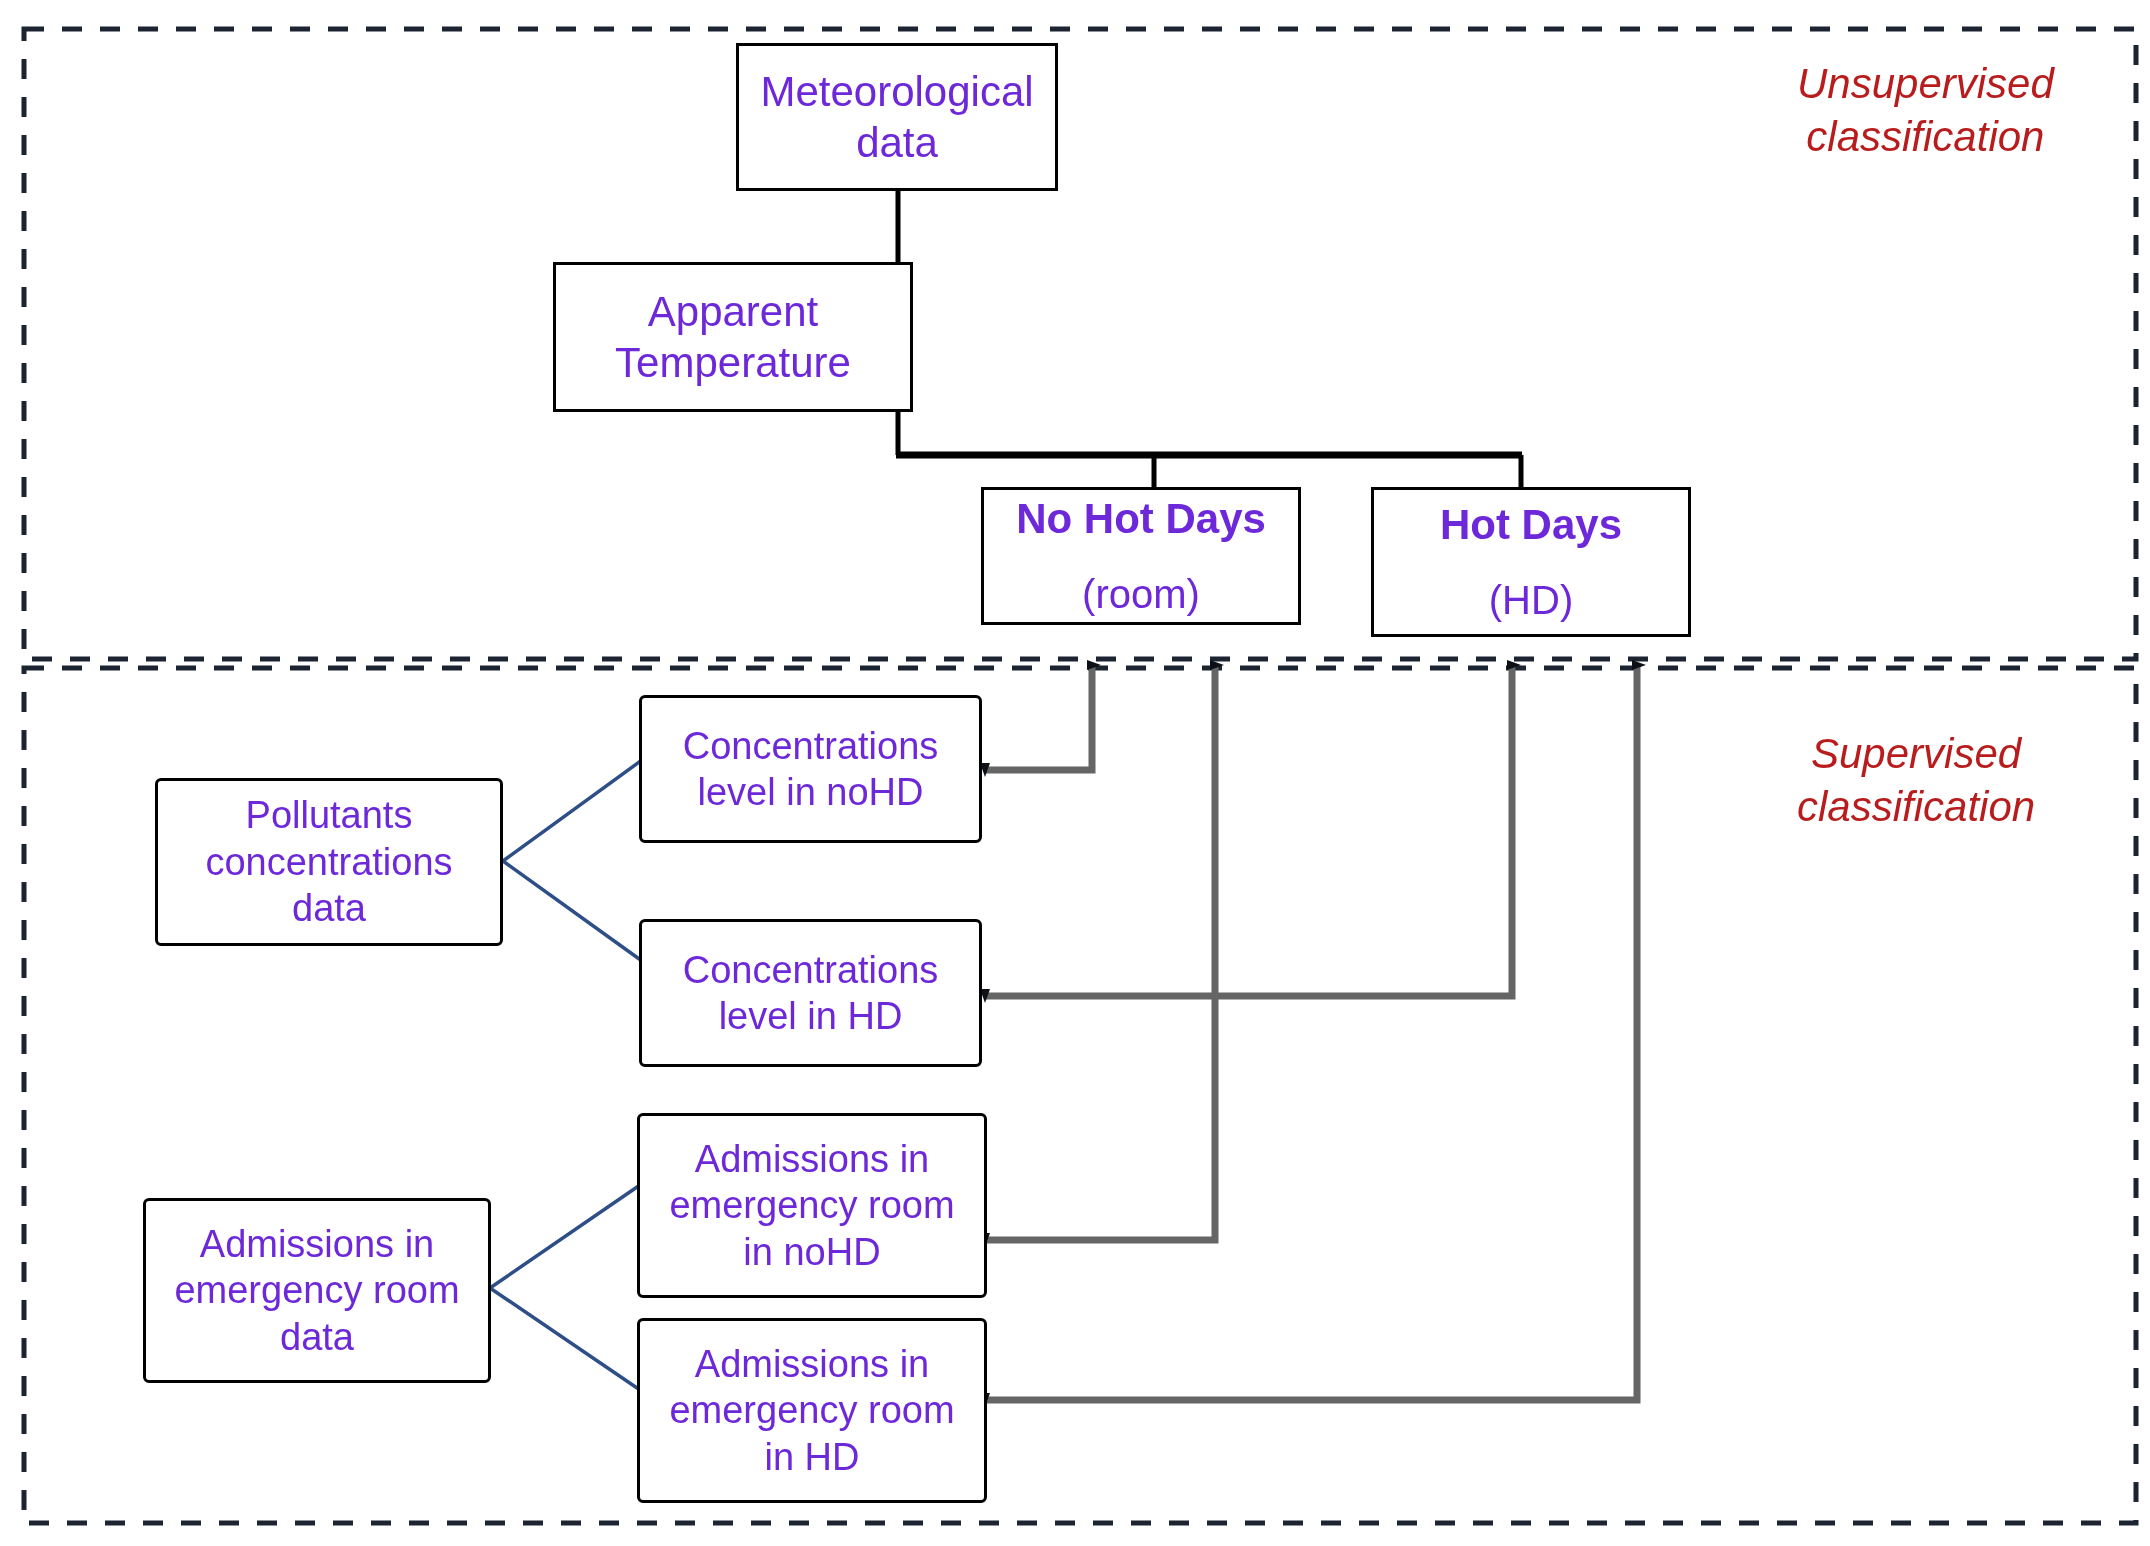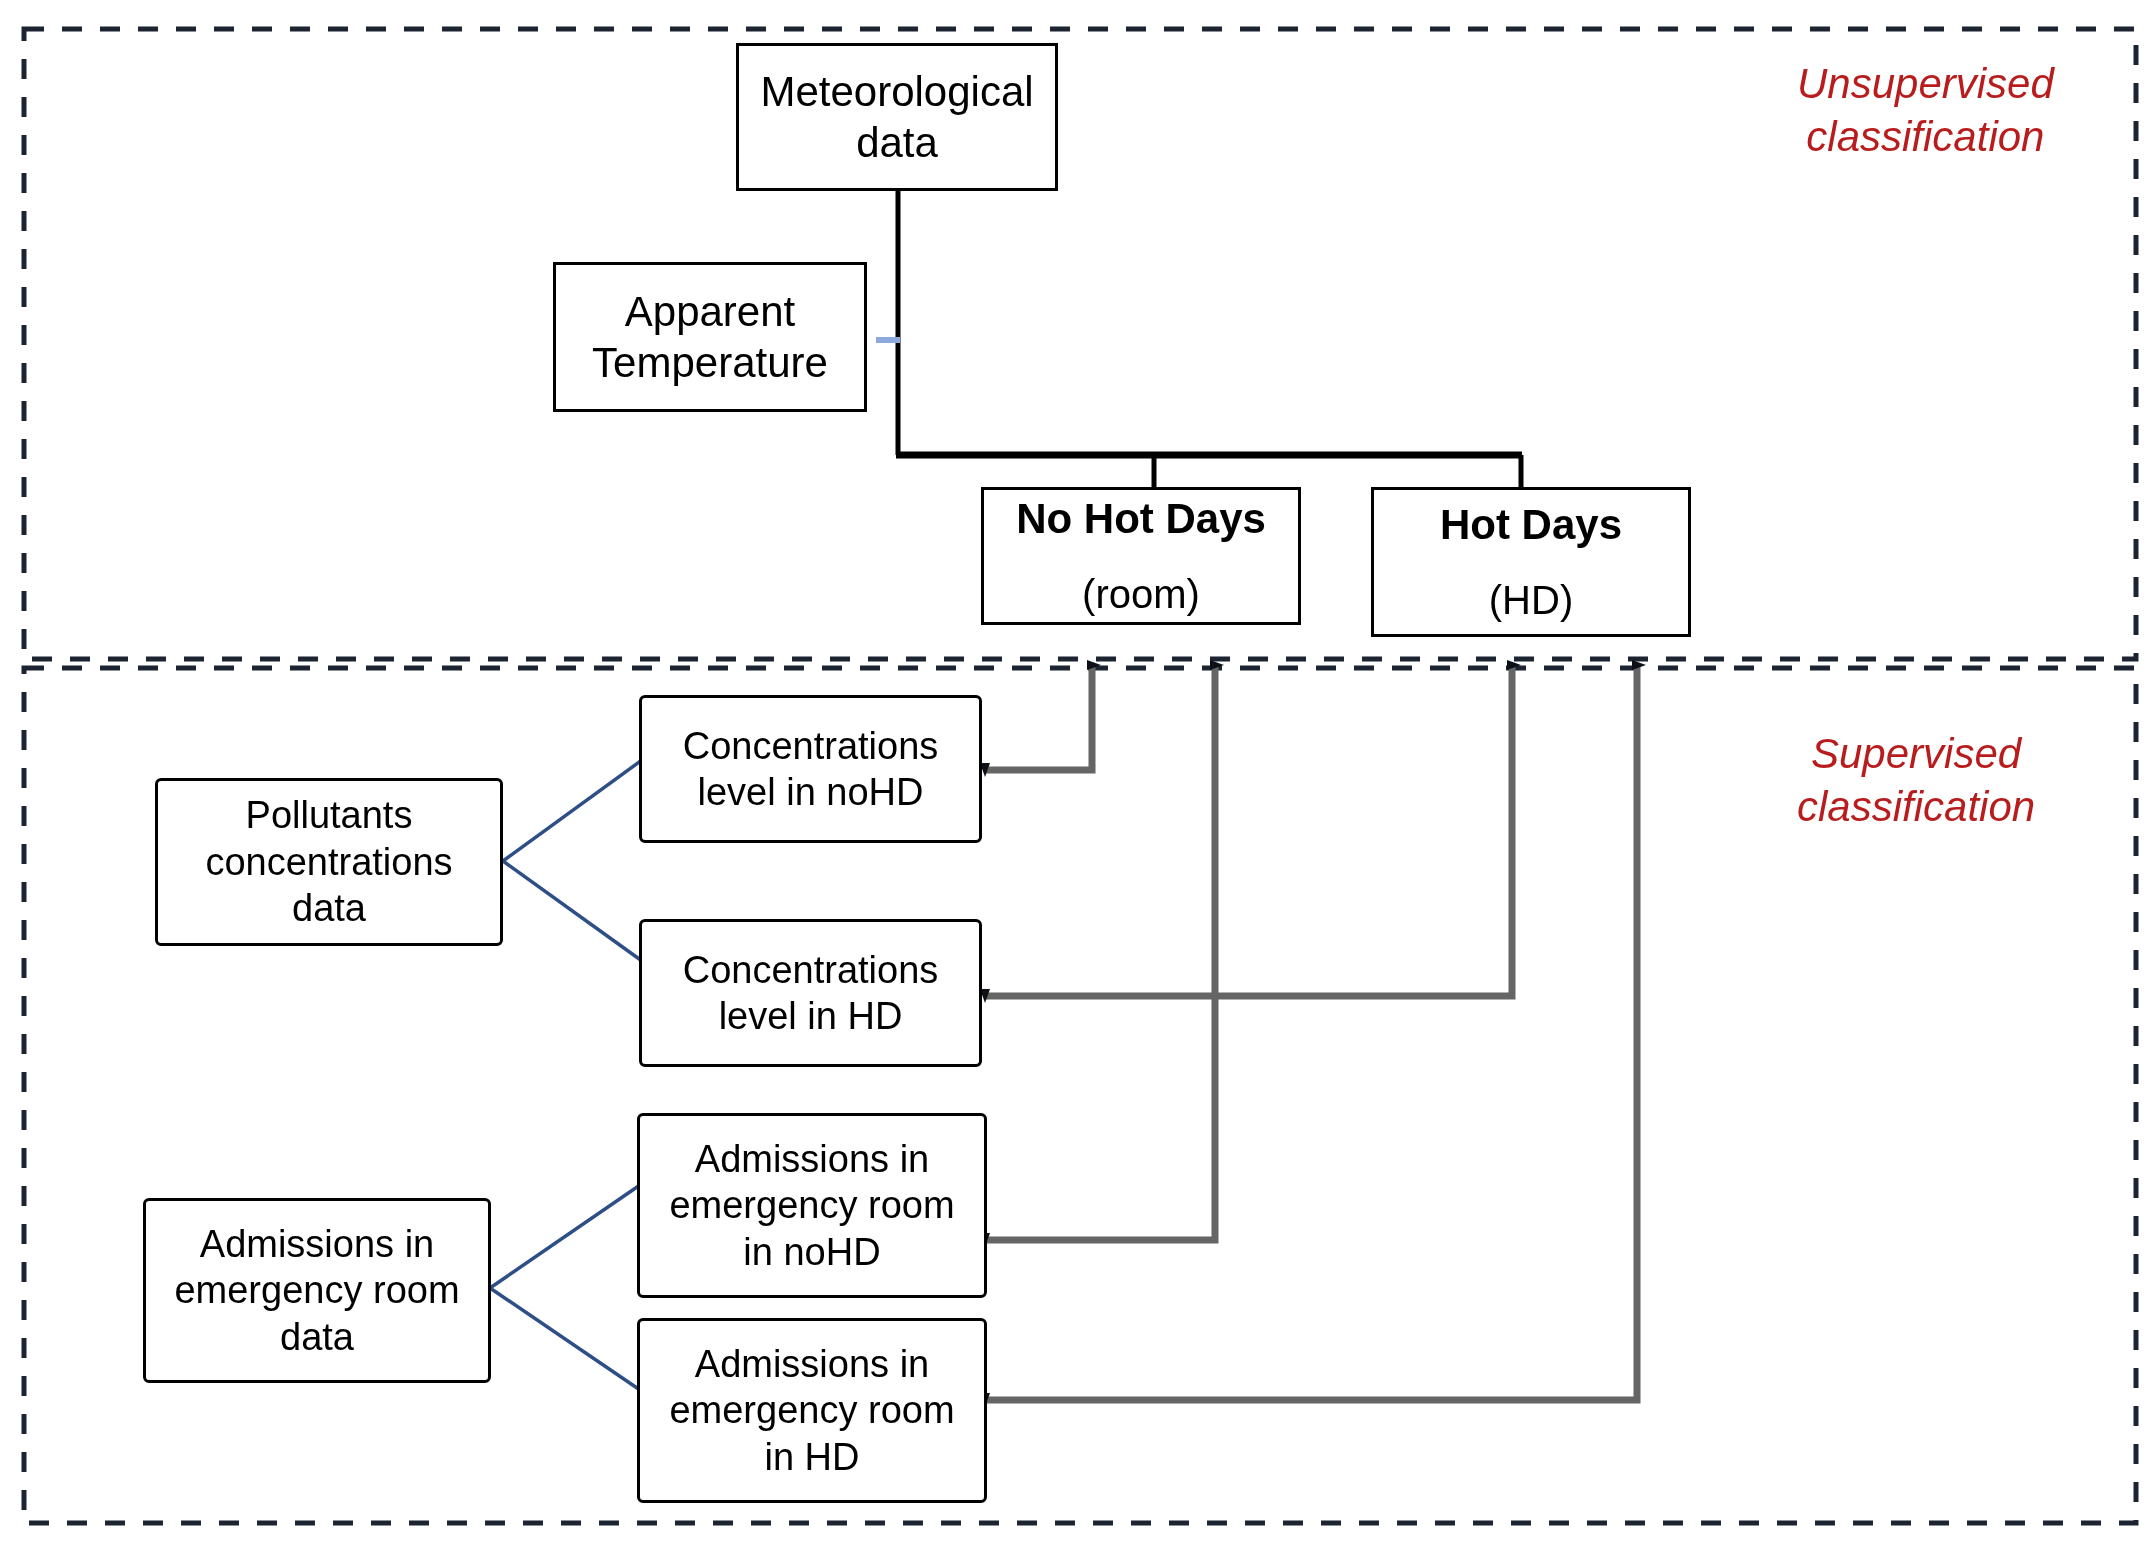--- a/index.html
+++ b/index.html
@@ -28,21 +28,21 @@
   .node {
     position: absolute;
     box-sizing: border-box;
     background: #ffffff;
     border: 3px solid #000000;
     display: flex;
     flex-direction: column;
     align-items: center;
     justify-content: center;
     text-align: center;
-    color: #000000;
+    color: #6d28d9;
     line-height: 1.22;
     z-index: 3;
   }
   .node.rounded {
     border-radius: 6px;
     border-width: 3px;
   }
   .node .line {
     display: block;
     white-space: nowrap;
@@ -131,21 +131,21 @@
   <div class="region-label" style="left:1797px; top:728px;">
     <span class="line">Supervised</span><br>
     <span class="line">classification</span>
   </div>
 
   <div class="node sq-label" style="left:736px; top:43px; width:322px; height:148px;">
     <span class="line">Meteorological</span>
     <span class="line">data</span>
   </div>
 
-  <div class="node sq-label" style="left:553px; top:262px; width:314px; height:150px;">
+  <div class="node sq-label" style="left:553px; top:262px; width:360px; height:150px;">
     <span class="line">Apparent</span>
     <span class="line">Temperature</span>
   </div>
 
   <div class="node" style="left:981px; top:487px; width:320px; height:138px;">
     <span class="line hd-title">No Hot Days</span>
     <span class="line hd-sub">(room)</span>
   </div>
 
   <div class="node" style="left:1371px; top:487px; width:320px; height:150px;">

